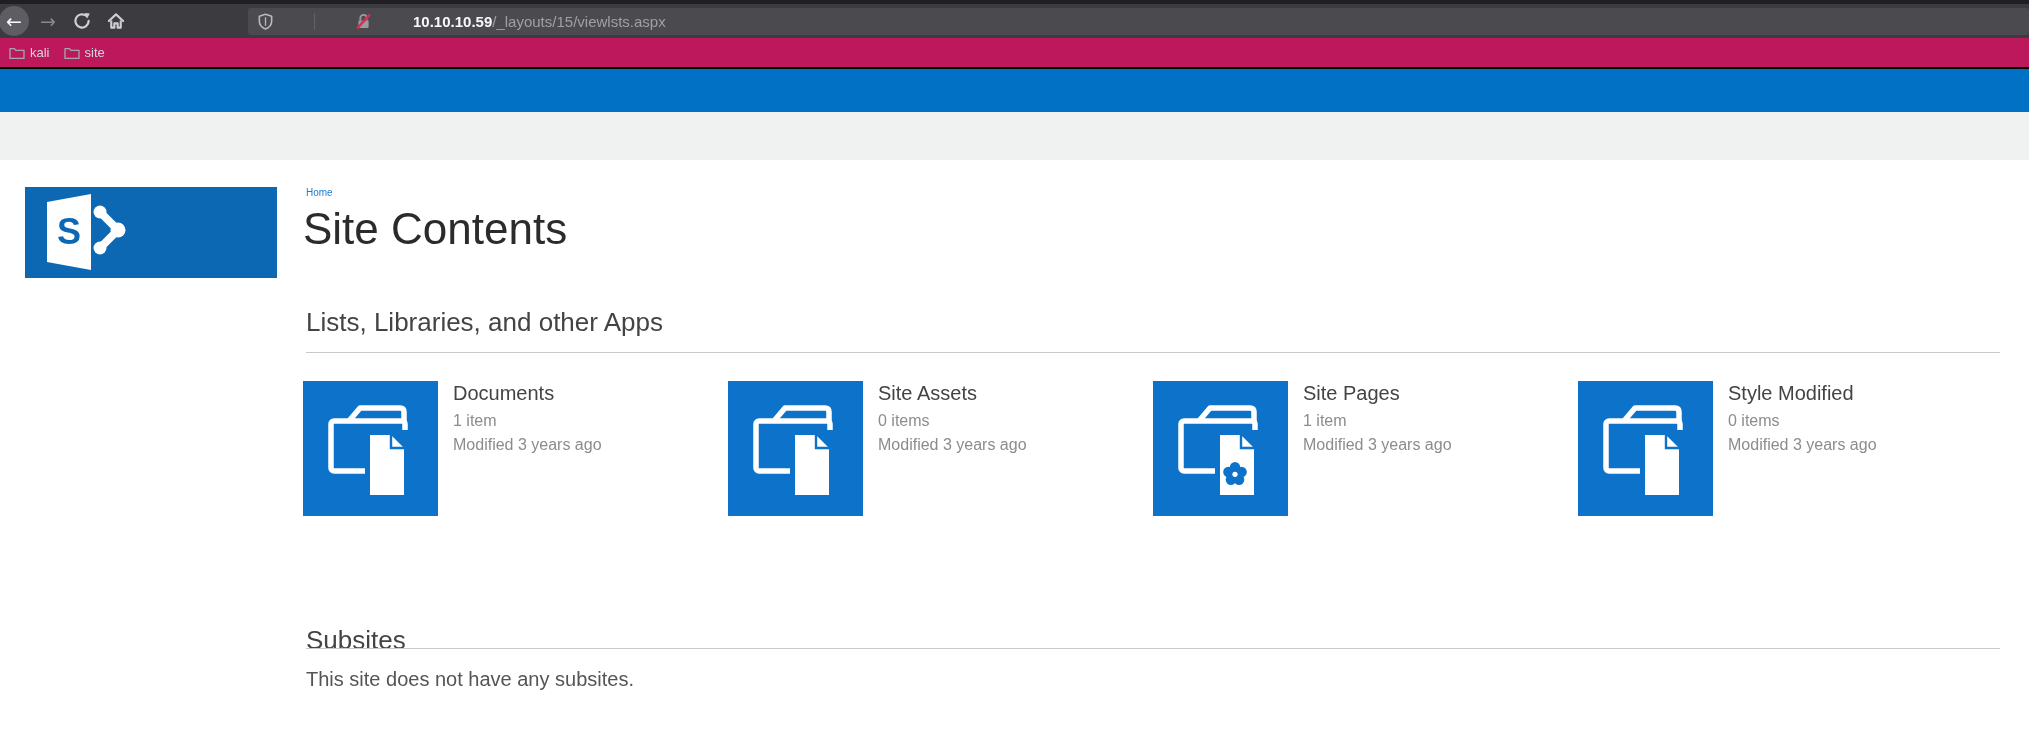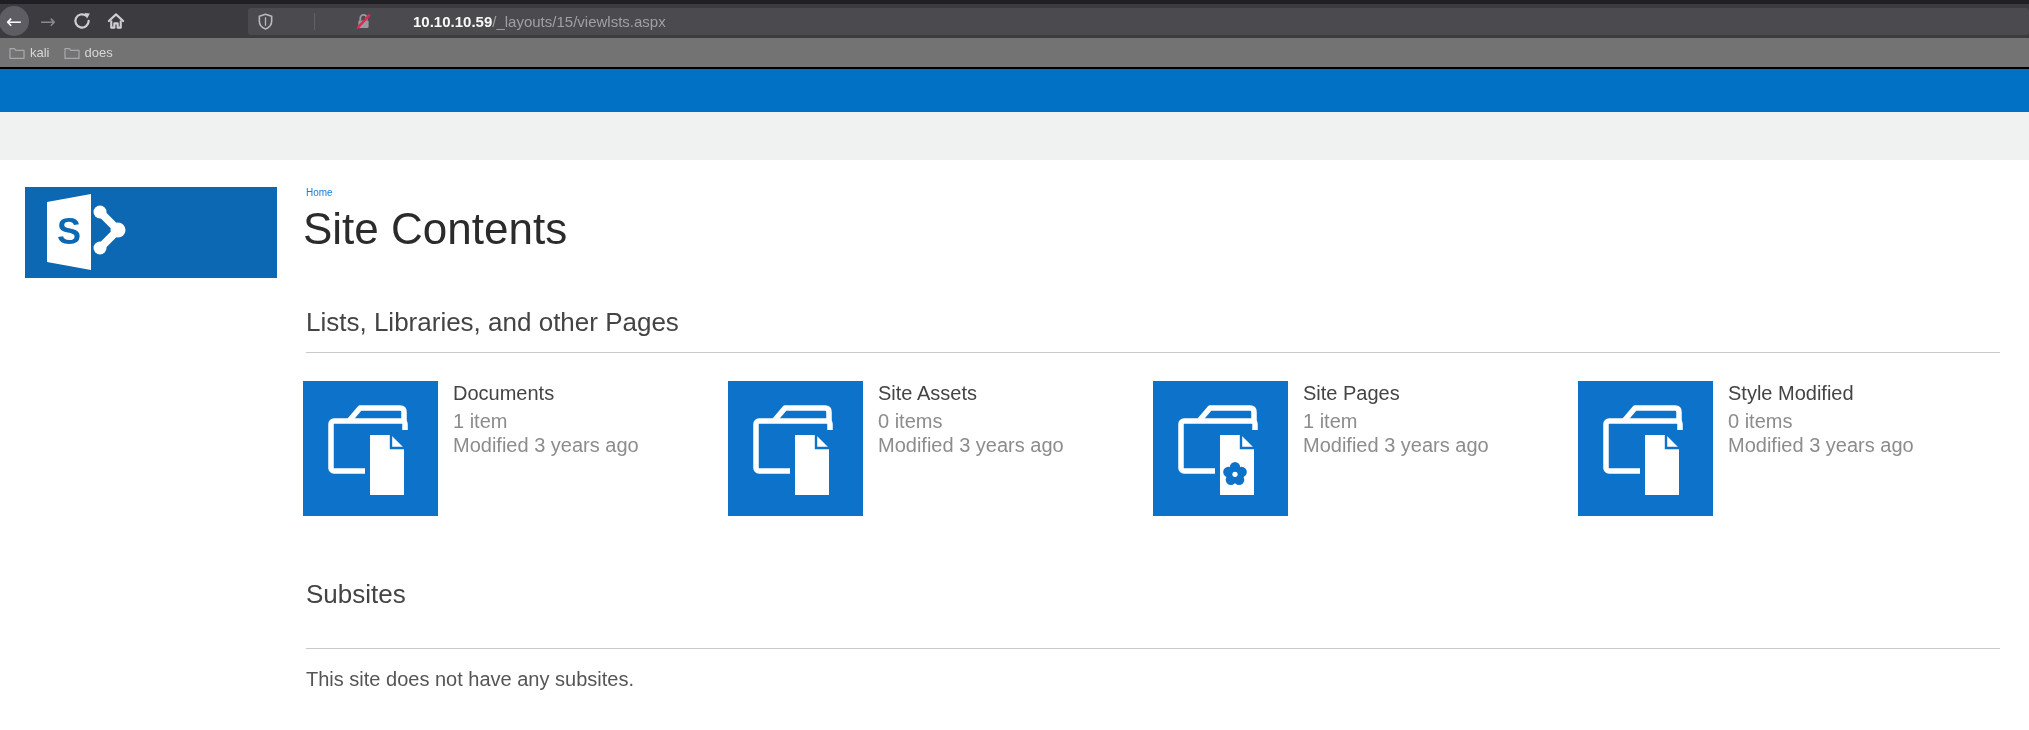--- a/index.html
+++ b/index.html
@@ -19,43 +19,43 @@
   .home{left:116px;}
   .arrow-glyph{font-family:"DejaVu Sans",sans-serif;font-size:19px;line-height:1;}
   .back-circle .arrow-glyph{color:#f9f9fa;}
   .fwd .arrow-glyph{color:#88888e;}
   .urlbar{position:absolute;left:248px;right:0;top:4px;height:27px;background:#4a4a4f;
     border-radius:3px;display:flex;align-items:center;padding:0 9px;cursor:text;gap:32px;}
   .urlbar .sep{width:1px;height:17px;background:#616167;margin:0 8px;}
   .url-text{font-size:15px;white-space:nowrap;margin-left:9px;}
   .url-host{color:#f9f9fa;font-weight:bold;}
   .url-path{color:#9fa0a4;}
-  .bookmarks{height:29px;background:#737373;display:flex;align-items:center;padding-left:9px;}
+  .bookmarks{height:29px;background:#be185d;display:flex;align-items:center;padding-left:9px;}
   .bm-item{display:flex;align-items:center;gap:5px;margin-right:14px;cursor:pointer;}
   .bm-label{font-size:13px;color:#d7d7db;}
   .chrome-divider{height:2px;background:#000000;}
   
   .suite-bar{height:43px;background:#0071c5;}
   .ribbon-band{height:48px;background:#f0f1f1;}
   
   .sp-logo{position:absolute;left:25px;top:187px;width:252px;height:91px;background:#0c68b2;cursor:pointer;}
   .breadcrumb{position:absolute;left:306px;top:187px;font-size:10px;color:#1a7dd6;cursor:pointer;text-decoration:none;}
   .page-title{position:absolute;left:303px;top:203px;font-size:44px;font-weight:300;color:#2b2b2b;line-height:52px;}
   .section-heading{position:absolute;left:306px;font-size:26px;font-weight:300;color:#444444;line-height:32px;}
   .heading-apps{top:306px;}
-  .heading-subsites{top:578px;}
+  .heading-subsites{top:624px;}
   .divider{position:absolute;left:306px;width:1694px;height:1px;background:#c9c9c9;}
   .divider-1{top:352px;}
   .divider-2{top:648px;}
   .tiles-row{position:absolute;left:303px;top:381px;display:flex;}
   .tile{width:425px;display:flex;}
   .tile-icon{width:135px;height:135px;background:#0d72c9;flex:none;cursor:pointer;}
   .tile-text{margin-left:15px;padding-top:1px;}
   .tile-title{font-size:20px;color:#444444;line-height:22px;margin:0 0 5px 0;cursor:pointer;}
-  .tile-meta{font-size:20px;color:#8c8c8c;line-height:24px;}
+  .tile-meta{font-size:16px;color:#8c8c8c;line-height:24px;}
   .empty-msg{position:absolute;left:306px;top:666px;font-size:20px;color:#555555;line-height:26px;}
 </style>
 </head>
 <body>
 
 <div class="chrome">
   <div class="top-strip"></div>
 
   <div class="toolbar">
     <div class="nav-btn back-circle">
@@ -96,21 +96,21 @@
     <div class="bm-item">
       <svg width="16" height="14" viewBox="0 0 16 14">
         <path d="M1 2.6 h4.4 l1.4 1.8 H15 V12.4 H1 Z" fill="none" stroke="#a6a6ac" stroke-width="1.3" stroke-linejoin="round"></path>
       </svg>
       <span class="bm-label">kali</span>
     </div>
     <div class="bm-item">
       <svg width="16" height="14" viewBox="0 0 16 14">
         <path d="M1 2.6 h4.4 l1.4 1.8 H15 V12.4 H1 Z" fill="none" stroke="#a6a6ac" stroke-width="1.3" stroke-linejoin="round"></path>
       </svg>
-      <span class="bm-label">does</span>
+      <span class="bm-label">site</span>
     </div>
   </div>
 
   <div class="chrome-divider"></div>
 
   <div class="suite-bar"></div>
   <div class="ribbon-band"></div>
 </div>
 
 <div class="sp-logo">
@@ -120,21 +120,21 @@
     <path d="M75 25 L93 43 L75 61" fill="none" stroke="#ffffff" stroke-width="8" stroke-linecap="round" stroke-linejoin="round"></path>
     <circle cx="75" cy="25" r="6.5" fill="#ffffff"></circle>
     <circle cx="93" cy="43" r="7.5" fill="#ffffff"></circle>
     <circle cx="75" cy="61" r="6.5" fill="#ffffff"></circle>
   </svg>
 </div>
 
 <a class="breadcrumb">Home</a>
 <div class="page-title">Site Contents</div>
 
-<div class="section-heading heading-apps">Lists, Libraries, and other Pages</div>
+<div class="section-heading heading-apps">Lists, Libraries, and other Apps</div>
 <div class="divider divider-1"></div>
 
 <div class="tiles-row">
   <div class="tile">
     <div class="tile-icon">
       <svg width="135" height="135" viewBox="0 0 135 135">
         <rect x="28" y="40" width="74" height="50" rx="3" fill="none" stroke="#ffffff" stroke-width="5.5"></rect>
         <path d="M46 40 L57 27 H97 Q101 27 101 31 V40" fill="none" stroke="#ffffff" stroke-width="5.5" stroke-linejoin="round"></path>
         <rect x="62" y="49" width="44" height="67" fill="#0d72c9"></rect>
         <path d="M67 54 H88 L101 67 V114 H67 Z" fill="#ffffff"></path>

